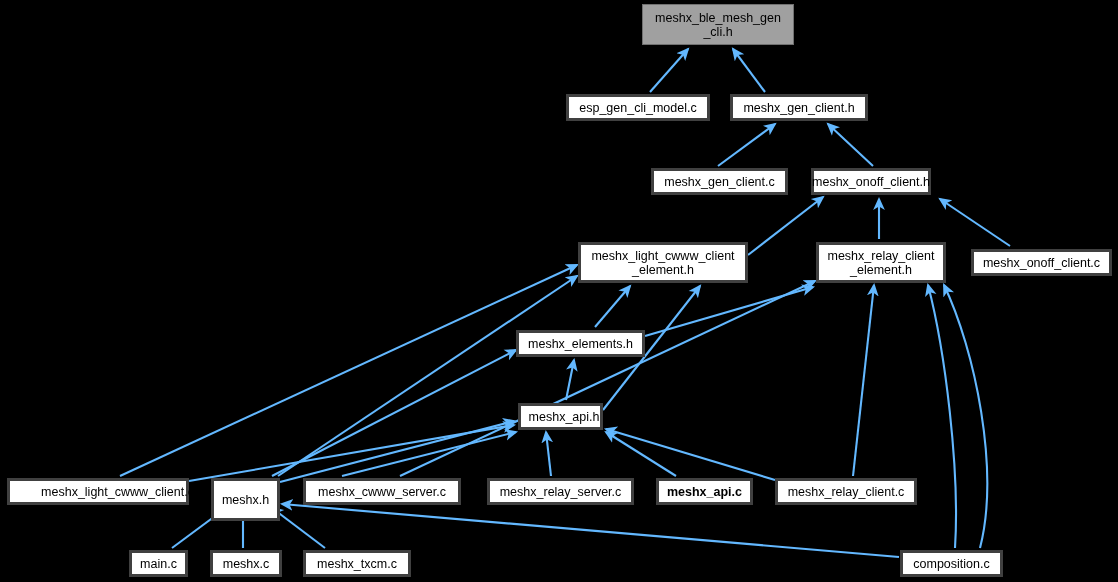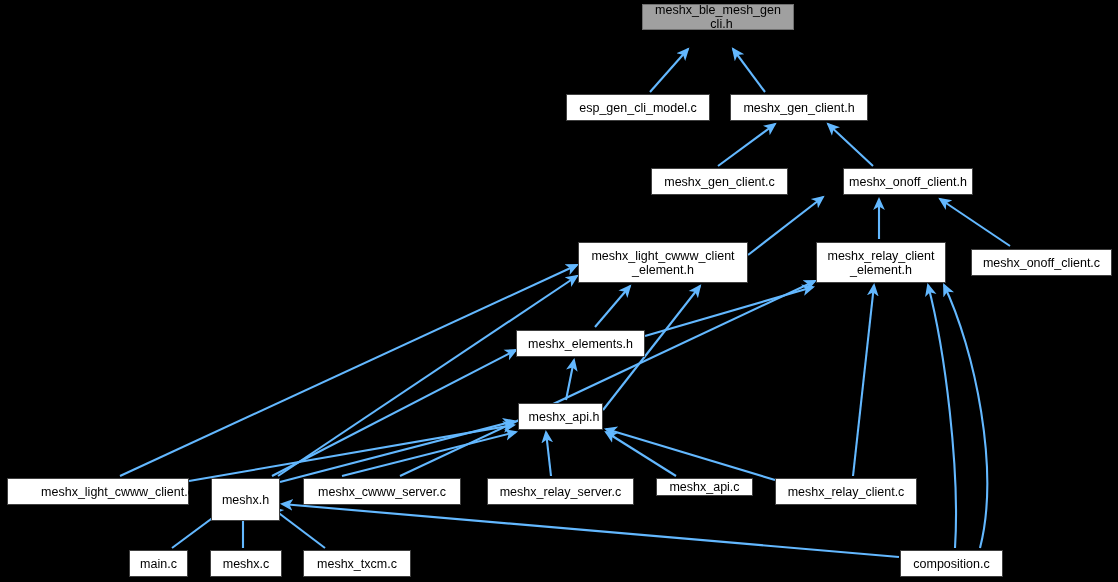--- a/index.html
+++ b/index.html
@@ -1,20 +1,20 @@
 <!DOCTYPE html>
 <html><head>
 <meta charset="utf-8">
 <style>
   html,body{margin:0;padding:0;background:#000;}
   #stage{position:relative;width:1118px;height:582px;background:#000;
          font-family:"Liberation Sans",sans-serif;overflow:hidden;}
   #edges{position:absolute;left:0;top:0;width:1118px;height:582px;}
   .node{position:absolute;box-sizing:border-box;background:#ffffff;
-        border:1px solid #404040;display:flex;align-items:center;
+        border:3px solid #404040;display:flex;align-items:center;
         justify-content:center;text-align:center;color:#000;
         font-size:12.5px;line-height:14px;white-space:pre;
         letter-spacing:0px;}
   .node.current{background:#a0a0a0;border:1px solid #707070;}
 </style>
 </head>
 <body>
 
 <div id="stage" style="background: rgb(0, 0, 0);">
 
@@ -50,38 +50,38 @@
         <path d="M 172,548 L 226,508"></path>
         <path d="M 243,548 L 243,508"></path>
         <path d="M 325,548 L 272,508"></path>
         <path d="M 899,557 L 282,504"></path>
         <path d="M 980,548 C 1000,470 975,350 944,285"></path>
         <path d="M 955,548 C 960,470 945,350 928,285"></path>
       </g>
   </svg>
 
   <div id="node-layer">
-      <div class="node current" style="left: 642px; top: 4px; width: 152px; height: 26px;">meshx_ble_mesh_gen
+      <div class="node current" style="left: 642px; top: 4px; width: 152px; height: 41px;">meshx_ble_mesh_gen
 _cli.h</div>
       <div class="node" style="left: 566px; top: 94px; width: 144px; height: 27px;">esp_gen_cli_model.c</div>
       <div class="node" style="left: 730px; top: 94px; width: 138px; height: 27px;">meshx_gen_client.h</div>
       <div class="node" style="left: 651px; top: 168px; width: 137px; height: 27px;">meshx_gen_client.c</div>
-      <div class="node" style="left: 811px; top: 168px; width: 130px; height: 27px; margin-left: 32px;">meshx_onoff_client.h</div>
+      <div class="node" style="left: 811px; top: 168px; width: 120px; height: 27px;">meshx_onoff_client.h</div>
       <div class="node" style="left: 578px; top: 242px; width: 170px; height: 41px;">meshx_light_cwww_client
 _element.h</div>
       <div class="node" style="left: 816px; top: 242px; width: 130px; height: 41px;">meshx_relay_client
 _element.h</div>
       <div class="node" style="left: 971px; top: 249px; width: 141px; height: 27px;">meshx_onoff_client.c</div>
       <div class="node" style="left: 516px; top: 330px; width: 129px; height: 27px;">meshx_elements.h</div>
       <div class="node" style="left: 518px; top: 403px; width: 85px; height: 27px; padding-left: 7px;">meshx_api.h</div>
       <div class="node" style="left: 7px; top: 478px; width: 182px; height: 27px; padding-left: 39px;">meshx_light_cwww_client.c</div>
       <div class="node" style="left: 211px; top: 478px; width: 69px; height: 43px;">meshx.h</div>
       <div class="node" style="left: 303px; top: 478px; width: 158px; height: 27px;">meshx_cwww_server.c</div>
       <div class="node" style="left: 487px; top: 478px; width: 147px; height: 27px;">meshx_relay_server.c</div>
-      <div class="node" style="left: 656px; top: 478px; width: 97px; height: 18px;">meshx_api.c</div>
+      <div class="node" style="left: 656px; top: 478px; width: 97px; height: 27px; font-weight: bold;">meshx_api.c</div>
       <div class="node" style="left: 775px; top: 478px; width: 142px; height: 27px;">meshx_relay_client.c</div>
       <div class="node" style="left: 129px; top: 550px; width: 59px; height: 27px;">main.c</div>
       <div class="node" style="left: 210px; top: 550px; width: 72px; height: 27px;">meshx.c</div>
       <div class="node" style="left: 303px; top: 550px; width: 108px; height: 27px;">meshx_txcm.c</div>
       <div class="node" style="left: 900px; top: 550px; width: 103px; height: 27px; text-align: center;">composition.c</div>
     </div>
 
 </div>
 
 </body></html>

